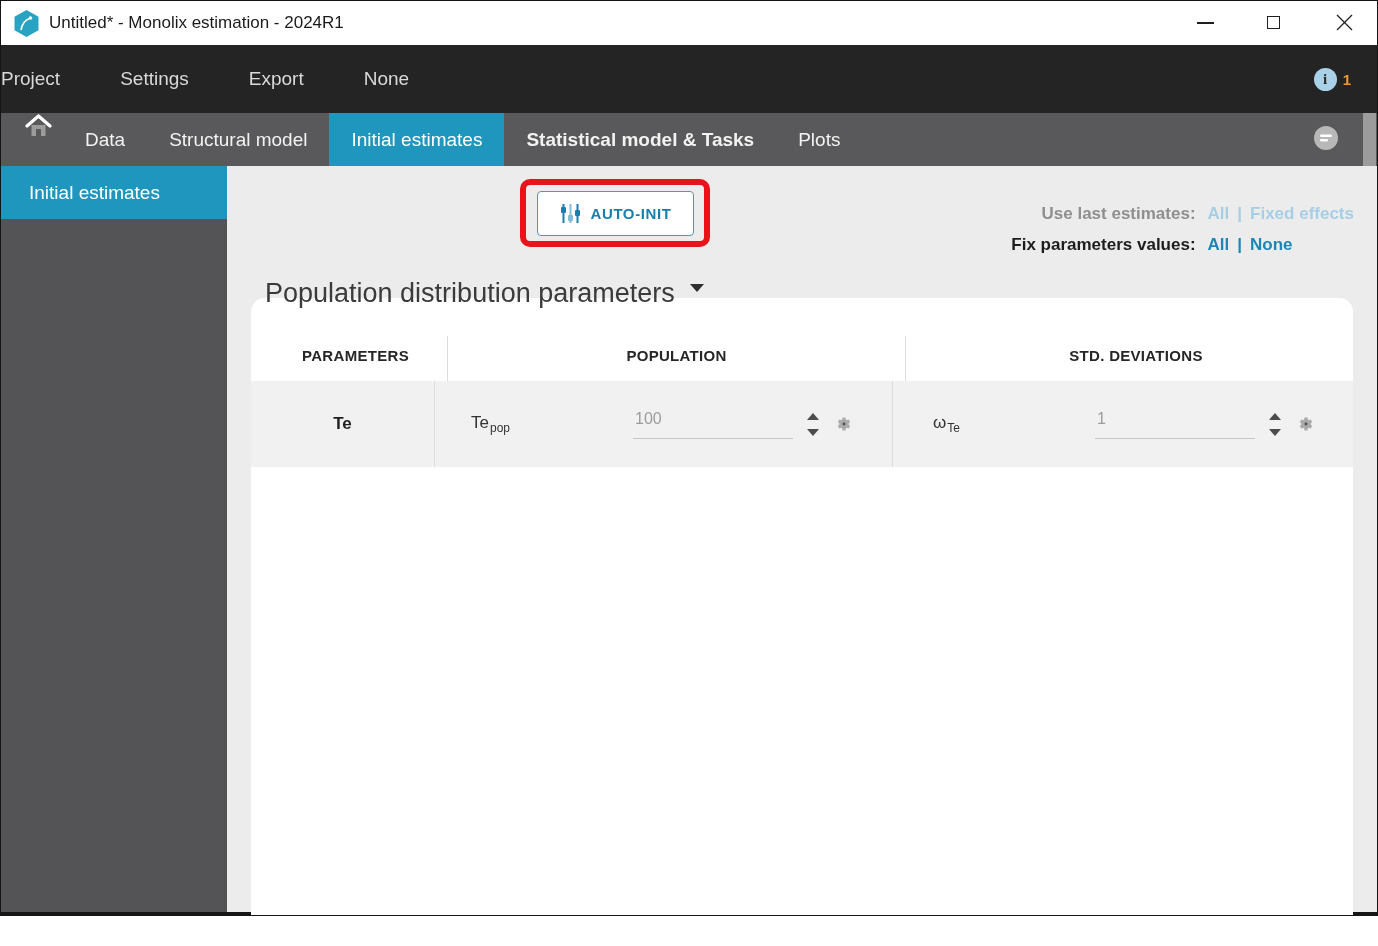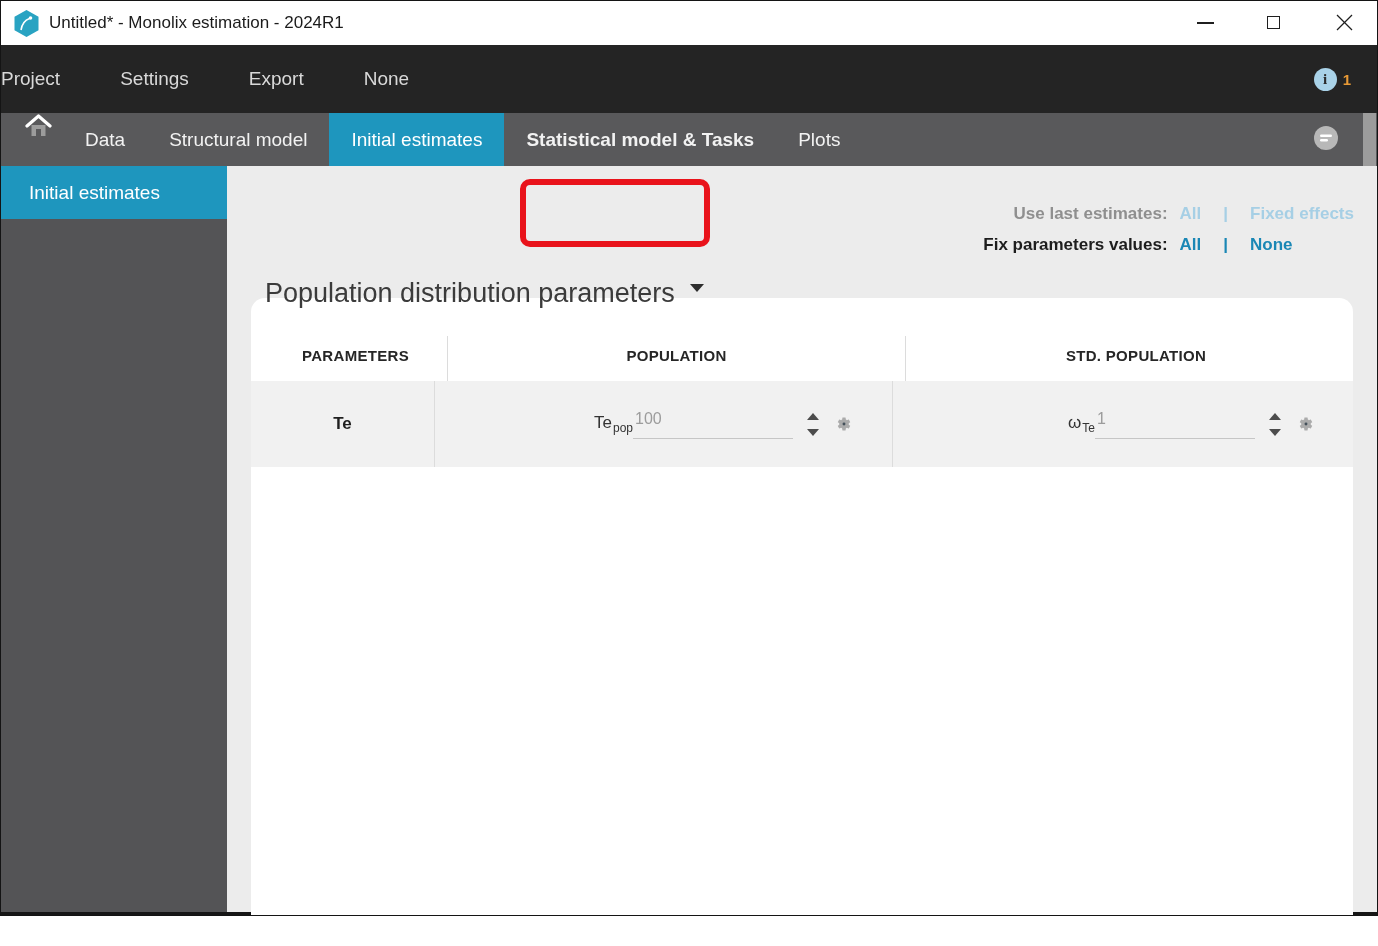--- a/index.html
+++ b/index.html
@@ -38,39 +38,39 @@
 
   
   .main { position:absolute; left:226px; top:165px; width:1151px; height:778px; background:#ececec; }
 
   .annotation-box { position:absolute; left:293px; top:13px; width:190px; height:68px; border:6px solid #e9131b; border-radius:10px; pointer-events:none; z-index:5; }
   .autoinit-btn { position:absolute; left:310px; top:25px; width:157px; height:45px; background:#ffffff; border:1px solid #5096bd; border-radius:4px; display:flex; align-items:center; justify-content:center; gap:10px; cursor:pointer; }
   .autoinit-label { font-size:15px; font-weight:bold; color:#177fae; letter-spacing:0.6px; }
 
   .estimate-controls { position:absolute; right:24px; top:32px; display:grid; grid-template-columns:auto auto; column-gap:12px; row-gap:0; }
   .ctrl-label { text-align:right; font-size:17px; font-weight:bold; line-height:31px; white-space:nowrap; }
-  .ctrl-links { display:flex; gap:22px; font-size:17px; font-weight:bold; line-height:31px; white-space:nowrap; }
+  .ctrl-links { display:flex; gap:8px; font-size:17px; font-weight:bold; line-height:31px; white-space:nowrap; }
   .row-disabled .ctrl-label { color:#8f8f8f; }
   .row-disabled .ctrl-links, .row-disabled .ctrl-links .link { color:#a6cfe5; }
   .row-enabled .ctrl-label { color:#1d1d1d; }
   .row-enabled .ctrl-links, .row-enabled .ctrl-links .link { color:#1a87b5; }
   .link { cursor:pointer; }
 
   .section-heading { position:absolute; left:38px; top:112px; font-size:27px; color:#3b3b3b; z-index:2; display:flex; align-items:flex-start; cursor:pointer; }
   .caret-down { width:0; height:0; border-left:7px solid transparent; border-right:7px solid transparent; border-top:8px solid #2e2e2e; margin-left:15px; margin-top:6px; }
 
   .card { position:absolute; left:24px; top:132px; width:1102px; height:633px; background:#ffffff; border-radius:14px; z-index:1; }
   .thead { position:absolute; left:13px; top:38px; width:100%; height:45px; display:flex; }
   .trow { position:absolute; left:0; top:83px; width:100%; height:86px; display:flex; background:#f1f1f1; }
   .col1 { width:183px; } .col2 { width:458px; border-left:1px solid #dcdcdc; } .col3 { width:461px; border-left:1px solid #dcdcdc; }
   .th { font-size:15px; font-weight:bold; color:#262626; letter-spacing:0.3px; text-align:center; padding-top:11px; }
   .cell-param { display:flex; align-items:center; justify-content:center; font-size:17px; font-weight:bold; color:#1f1f1f; }
   .cell-entry { display:flex; align-items:center; }
   .col2.cell-entry { padding-left:36px; } .col3.cell-entry { padding-left:40px; }
-  .param-name { width:162px; font-size:17px; color:#333333;text-align:right; }
+  .param-name { width:162px; font-size:17px; color:#333333; }
   .sub { font-size:12px; vertical-align:-4px; margin-left:1px; }
   .value-input { width:160px; background:transparent; border:none; border-bottom:1px solid #c6c6c6; outline:none; font-size:16px; color:#9c9c9c; padding:0 0 10px 2px; font-family:"Liberation Sans","DejaVu Sans",sans-serif; }
   .spinners { display:flex; flex-direction:column; gap:9px; margin-left:14px; }
   .spin-up { width:0; height:0; border-left:6px solid transparent; border-right:6px solid transparent; border-bottom:7px solid #4c4c4c; cursor:pointer; }
   .spin-down { width:0; height:0; border-left:6px solid transparent; border-right:6px solid transparent; border-top:7px solid #4c4c4c; cursor:pointer; }
   .gear { margin-left:17px; cursor:pointer; }
 
   .bottom-strip { position:absolute; left:0; bottom:0; width:100%; height:3px; background:#161616; }
 </style>
 </head>
@@ -135,20 +135,31 @@
   </div>
 
   <div class="sidebar">
     <div class="side-item active">Initial estimates</div>
   </div>
 
   <div class="main">
 
     <div class="annotation-box"></div>
 
+    <div class="autoinit-btn">
+      <svg width="21" height="21" viewBox="0 0 21 21">
+        <line x1="3.5" y1="1" x2="3.5" y2="20" stroke="#177fae" stroke-width="2"></line>
+        <rect x="1" y="4" width="5" height="6" rx="1" fill="#177fae"></rect>
+        <line x1="10.5" y1="1" x2="10.5" y2="20" stroke="#85bcd8" stroke-width="2"></line>
+        <rect x="8" y="12" width="5" height="6" rx="1" fill="#85bcd8"></rect>
+        <line x1="17.5" y1="1" x2="17.5" y2="20" stroke="#177fae" stroke-width="2"></line>
+        <rect x="15" y="7" width="5" height="6" rx="1" fill="#177fae"></rect>
+      </svg>
+      <span class="autoinit-label">AUTO-INIT</span>
+    </div>
 
     <div class="estimate-controls">
       <div class="row-disabled" style="display:contents">
         <span class="ctrl-label">Use last estimates:</span>
         <span class="ctrl-links row-disabled">
           <span class="link">All</span>
           <span>|</span>
           <span class="link">Fixed effects</span>
         </span>
       </div>
@@ -164,21 +175,21 @@
 
     <div class="section-heading">
       <span>Population distribution parameters</span>
       <span class="caret-down"></span>
     </div>
 
     <div class="card">
       <div class="thead">
         <div class="col1 th">PARAMETERS</div>
         <div class="col2 th">POPULATION</div>
-        <div class="col3 th">STD. POPULATION</div>
+        <div class="col3 th">STD. DEVIATIONS</div>
       </div>
       <div class="trow">
         <div class="col1 cell-param">Te</div>
         <div class="col2 cell-entry">
           <span class="param-name"><span>Te</span><span class="sub">pop</span></span>
           <input class="value-input" type="text" value="100" style="">
           <div class="spinners">
             <div class="spin-up"></div>
             <div class="spin-down"></div>
           </div>

